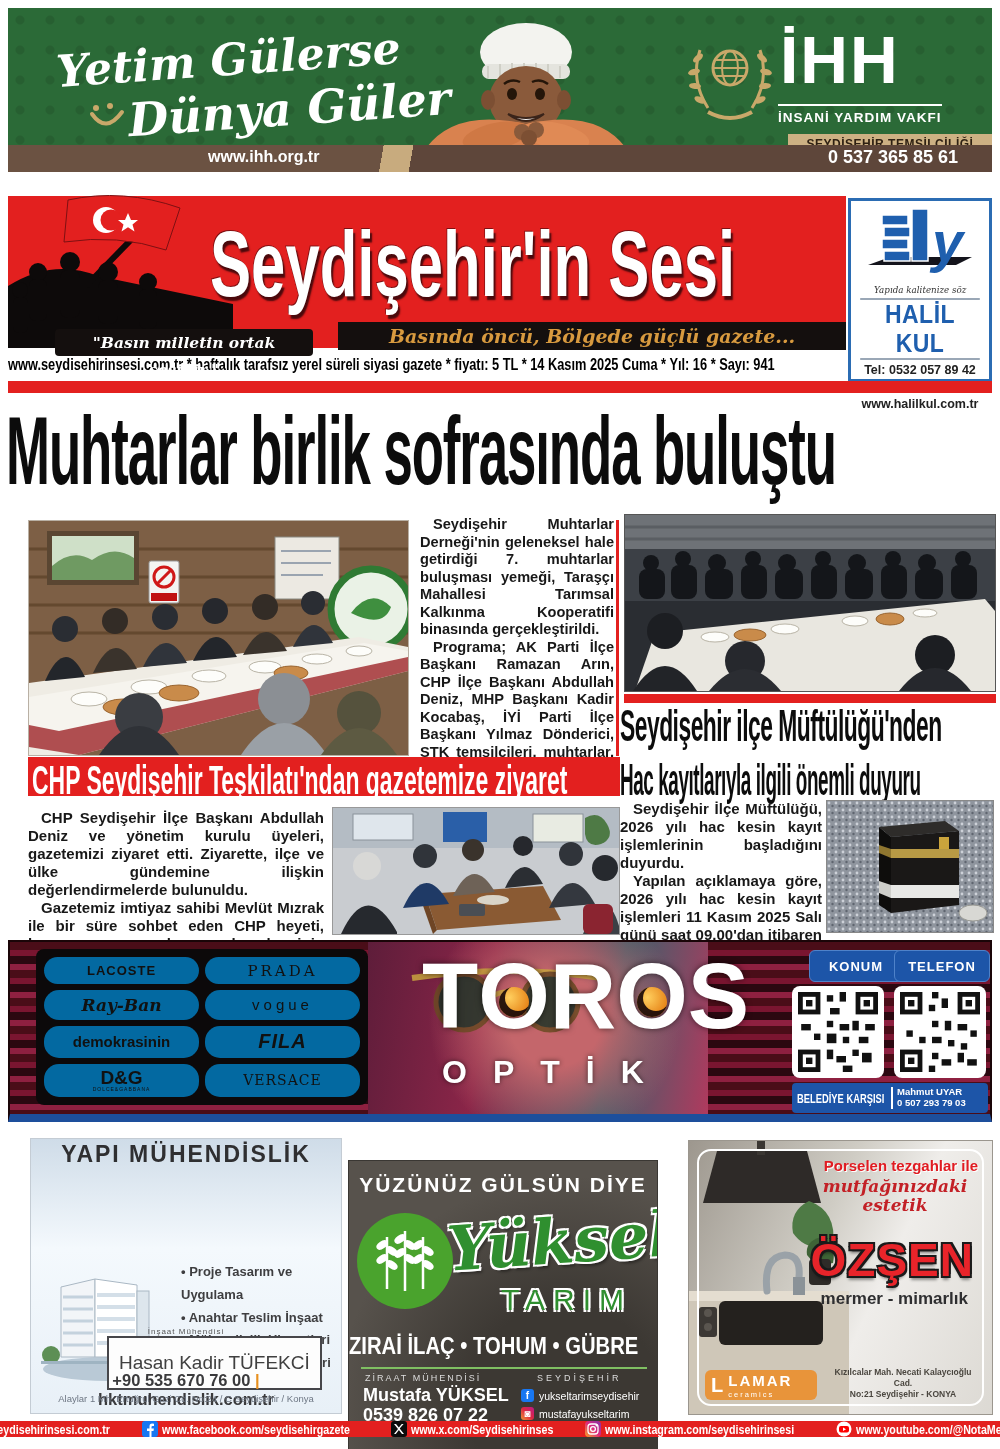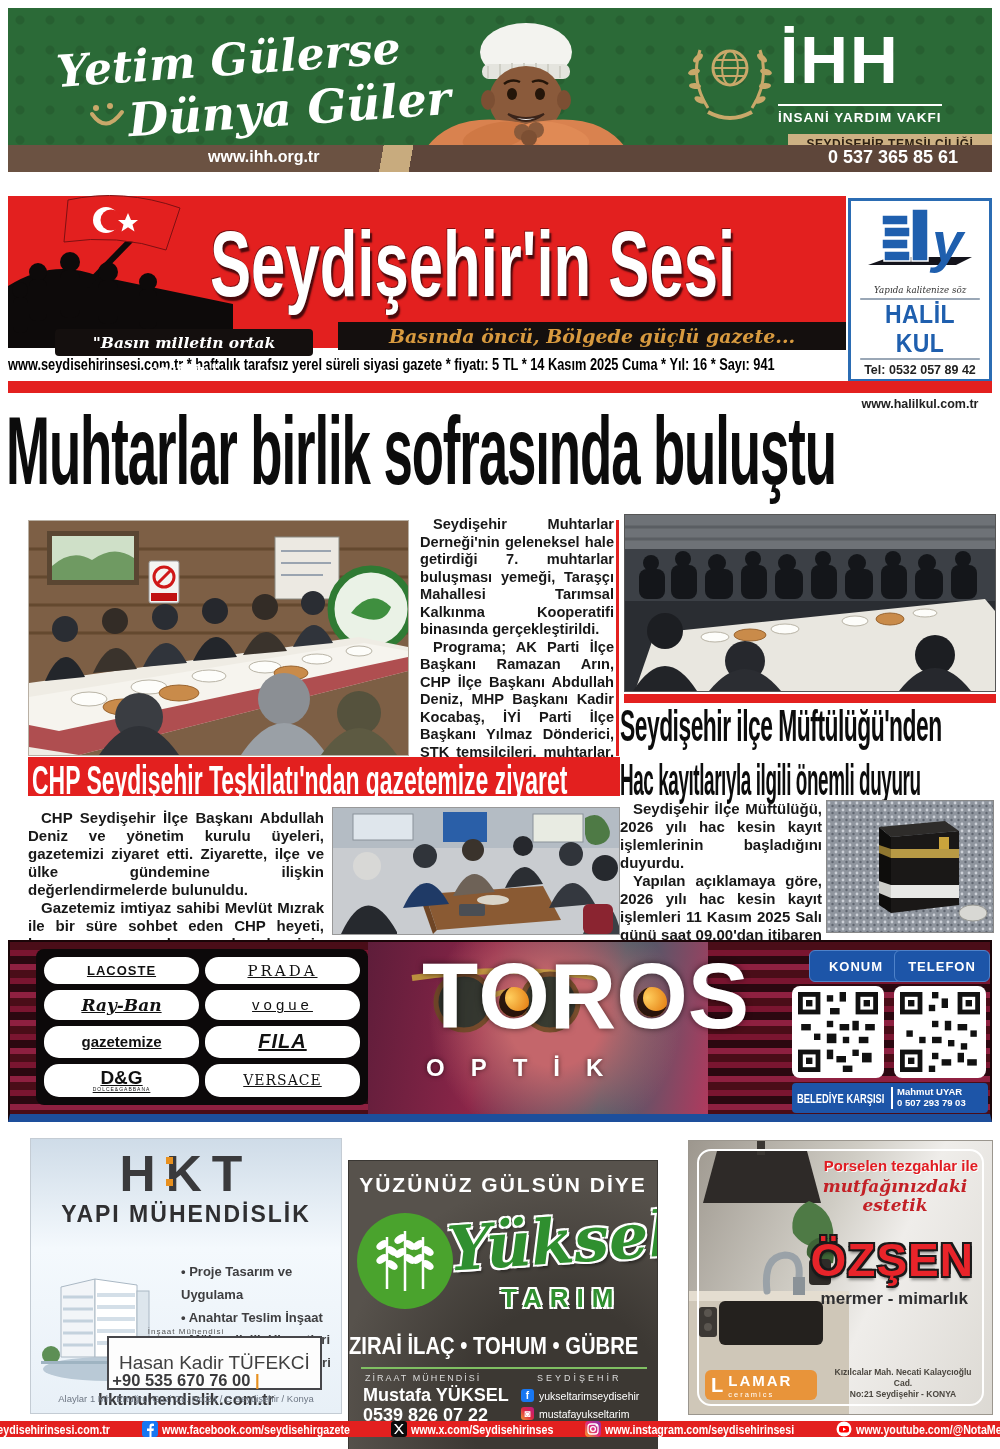--- a/index.html
+++ b/index.html
@@ -81,41 +81,41 @@
   .artChp{left:28px;top:809px;width:296px;height:127px;font-size:15px;line-height:1.2;
        font-weight:700;color:#181818;}
   .photoChp{left:332px;top:807px;width:288px;height:128px;border:1px solid #999;box-sizing:border-box;}
 
   
   .toros{left:8px;top:940px;width:984px;height:182px;box-sizing:border-box;
        background:repeating-linear-gradient(180deg,#4a0d18 0 8px,#7a1530 8px 14px,#2b0810 14px 22px,#8e2040 22px 28px);
        border:2px solid #1a0508;border-bottom:8px solid #1d4f9c;overflow:hidden;}
   .brandpanel{left:26px;top:7px;width:332px;height:156px;background:#0c090a;border-radius:8px;
        display:grid;grid-template-columns:1fr 1fr;gap:6px;padding:8px;box-sizing:border-box;}
-  .chip{background:#ffffff;border-radius:15px;display:flex;flex-direction:column;align-items:center;
-       justify-content:center;color:#111;overflow:hidden;text-decoration:underline;}
+  .chip{background:#0369a1;border-radius:15px;display:flex;flex-direction:column;align-items:center;
+       justify-content:center;color:#111;overflow:hidden;}
   .c0{font-size:13px;font-weight:700;letter-spacing:1px;}
   .c1{font-family:"DejaVu Serif",serif;font-size:15px;letter-spacing:3px;}
   .c2{font-family:"DejaVu Serif",serif;font-style:italic;font-weight:700;font-size:17px;}
   .c3{font-size:15px;letter-spacing:4px;}
   .c4{font-size:15px;font-weight:700;}
   .c5{font-size:20px;font-weight:700;font-style:italic;letter-spacing:1px;}
   .c6{font-size:19px;font-weight:700;line-height:1;}
   .c6 .dgsub{font-size:5px;font-weight:400;letter-spacing:1px;}
   .c7{font-family:"DejaVu Serif",serif;font-size:14px;letter-spacing:1px;}
   .woman{left:358px;top:0;width:340px;height:174px;
        background:radial-gradient(circle at 55% 45%, #c4666b 0 22%, transparent 60%),
                   linear-gradient(100deg,#5e1d3a,#8a2548 35%,#3e5f6b 70%,#b03a5e);}
   .toroslogo{left:412px;top:4px;display:flex;align-items:center;color:#fff;font-weight:700;}
   .toroslogo span{font-size:92px;line-height:100px;text-shadow:0 0 6px rgba(0,0,0,.6);}
   .toroslogo .oeye{position:relative;}
   .toroslogo .oeye::after{content:"";position:absolute;left:50%;top:56%;width:30px;height:30px;
        margin:-15px 0 0 -15px;background:radial-gradient(circle at 35% 35%,#ffcf5e,#e8891d 70%);
        border-radius:50%;box-shadow:4px -4px 0 2px rgba(20,5,8,.9) inset;}
-  .optik{left:416px;top:112px;color:#fff;font-weight:700;font-size:24px;letter-spacing:26px;
+  .optik{left:432px;top:112px;color:#fff;font-weight:700;font-size:32px;letter-spacing:26px;
        text-shadow:0 0 5px rgba(0,0,0,.6);}
   .tbtn{width:92px;height:30px;background:#1d55a8;border-radius:6px;color:#fff;font-weight:700;
        font-size:13px;display:flex;align-items:center;justify-content:center;letter-spacing:1px;
        border:1px solid #4f82c9;}
   .btn-konum{left:782px;top:8px;margin-left:17px;}
   .btn-telefon{left:884px;top:8px;width:94px;}
   .qr{left:782px;top:44px;width:92px;height:92px;background:#fff;border-radius:8px;padding:6px;
       box-sizing:border-box;}
   .qr2{left:884px;}
   .tribbon{left:782px;top:141px;width:196px;height:30px;background:#1d55a8;border-radius:4px;
@@ -146,21 +146,21 @@
   .yuksel{left:348px;top:1160px;width:310px;height:304px;background:
       radial-gradient(circle at 70% 80%, #3c3833 0 30%, transparent 70%),#57524c;
       border:1px solid #3a3733;box-sizing:border-box;overflow:hidden;color:#fff;}
   .yk-top{position:absolute;left:0;top:12px;width:100%;text-align:center;font-size:21px;
       font-weight:700;letter-spacing:2px;}
   .yk-circle{position:absolute;left:8px;top:52px;width:96px;height:96px;border-radius:50%;
       background:#4aa32d;}
   .yk-name{position:absolute;left:98px;top:44px;font-family:"DejaVu Serif",serif;font-style:italic;
       font-weight:700;font-size:62px;color:#2f8f2f;transform:rotate(-4deg);
       text-shadow:-2px -2px 0 #fff,2px -2px 0 #fff,-2px 2px 0 #fff,2px 2px 0 #fff,3px 4px 3px rgba(0,0,0,.4);}
-  .yk-sub{position:absolute;left:152px;top:122px;font-size:26px;font-weight:700;letter-spacing:8px;
+  .yk-sub{position:absolute;left:152px;top:122px;font-size:30px;font-weight:400;letter-spacing:8px;
       color:#2f8f2f;text-shadow:-2px -2px 0 #fff,2px -2px 0 #fff,-2px 2px 0 #fff,2px 2px 0 #fff;text-align:center;}
   .yk-products{position:absolute;left:0;top:172px;width:100%;text-align:center;font-size:23px;
       font-weight:700;white-space:nowrap;}
   .yk-hr{position:absolute;left:12px;top:206px;width:286px;height:2px;background:#7fbf62;}
   .yk-role{position:absolute;left:16px;top:212px;font-size:9px;letter-spacing:2px;color:#ddd;}
   .yk-person{position:absolute;left:14px;top:224px;font-size:18px;font-weight:700;}
   .yk-phone{position:absolute;left:14px;top:244px;font-size:18px;font-weight:700;}
   .yk-city{position:absolute;left:188px;top:212px;font-size:9px;letter-spacing:3px;color:#ddd;}
   .yk-soc{position:absolute;left:172px;font-size:10.5px;display:flex;align-items:center;gap:5px;}
   .yk-fb{top:228px;}
@@ -492,21 +492,21 @@
       <rect x="126" y="96" width="26" height="12" rx="2" fill="#4a4e54"></rect>
     </svg>
   </div>
 
   <div class="abs toros">
     <div class="abs brandpanel">
       <div class="chip c0">LACOSTE</div>
       <div class="chip c1">PRADA</div>
       <div class="chip c2">Ray-Ban</div>
       <div class="chip c3">vogue</div>
-      <div class="chip c4">gazetemize</div>
+      <div class="chip c4">demokrasinin</div>
       <div class="chip c5">FILA</div>
       <div class="chip c6">
         <span>D&amp;G</span>
         <span class="dgsub">DOLCE&amp;GABBANA</span>
       </div>
       <div class="chip c7">VERSACE</div>
     </div>
     <div class="abs woman"></div>
     <svg class="abs" style="left:392px;top:18px;width:210px;height:80px;" viewBox="0 0 210 80" opacity="0.85">
       <path d="M10,18 Q105,4 200,18" stroke="#caa53f" stroke-width="6" fill="none"></path>
@@ -602,25 +602,20 @@
       <span class="trib-l">BELEDİYE KARŞISI</span>
       <span class="trib-div"></span>
       <span class="trib-r">
         <span>Mahmut UYAR</span><br>
         <span>0 507 293 79 03</span>
       </span>
     </div>
   </div>
 
   <div class="abs hkt">
-    <div class="hkt-logo">
-      <span>HKT</span>
-      <i style="left:46px;top:8px;"></i>
-      <i style="left:46px;top:30px;"></i>
-    </div>
     <div class="hkt-title">YAPI MÜHENDİSLİK</div>
     <svg class="hkt-build" viewBox="0 0 140 128">
       <ellipse cx="70" cy="112" rx="64" ry="12" fill="#b9c9d6"></ellipse>
       <polygon points="24,100 24,30 58,22 58,100" fill="#f2f5f8" stroke="#aab8c4"></polygon>
       <polygon points="58,22 100,28 100,100 58,100" fill="#ffffff" stroke="#aab8c4"></polygon>
       <path d="M26 40 h30 M26 52 h30 M26 64 h30 M26 76 h30 M26 88 h30" stroke="#c4d2dd" stroke-width="3"></path>
       <path d="M60 38 h38 M60 50 h38 M60 62 h38 M60 74 h38 M60 86 h38" stroke="#d4dfe8" stroke-width="4"></path>
       <rect x="100" y="34" width="12" height="66" fill="#dde6ed" stroke="#aab8c4"></rect>
       <circle cx="14" cy="98" r="9" fill="#5d8f55"></circle>
         <circle cx="124" cy="96" r="10" fill="#5d8f55"></circle>

